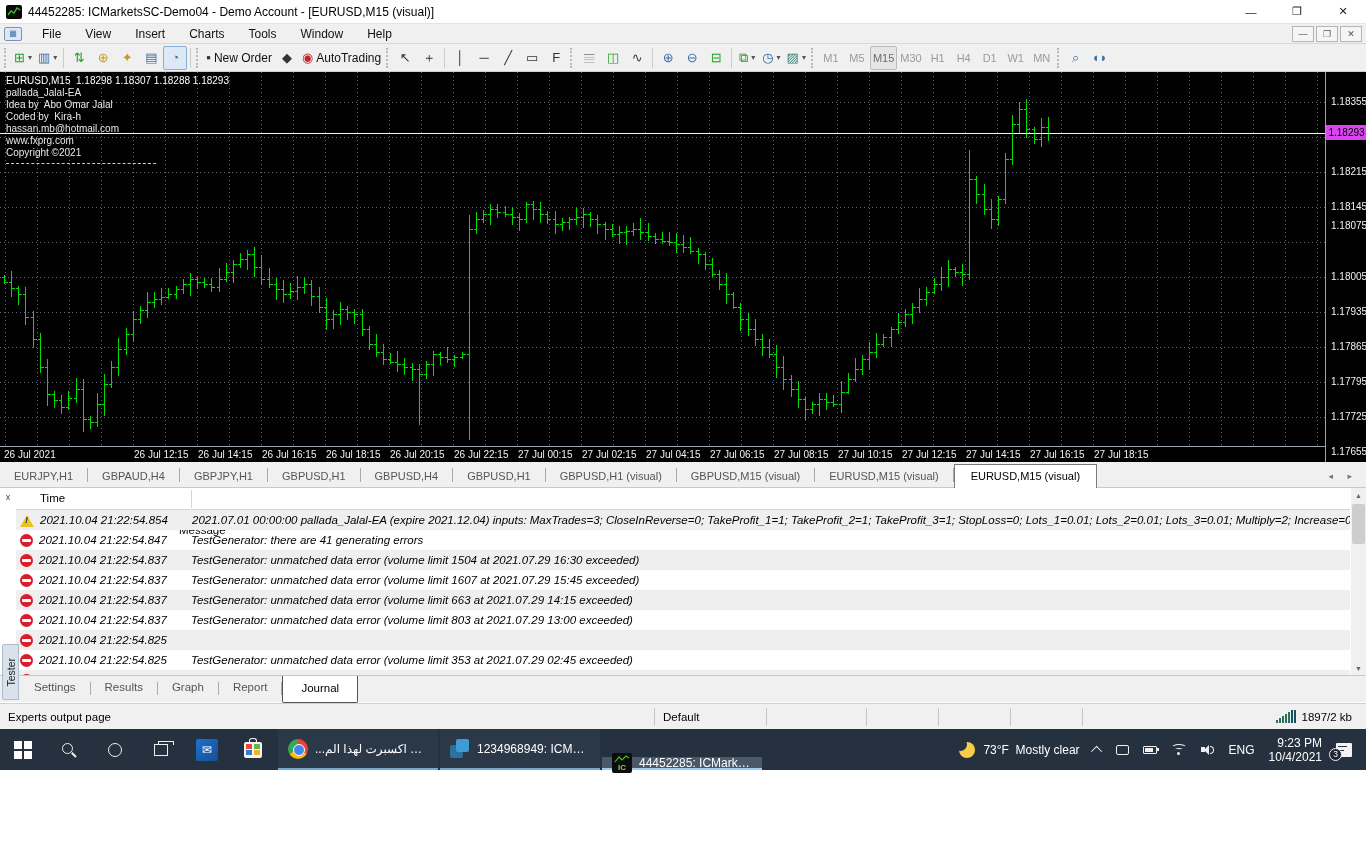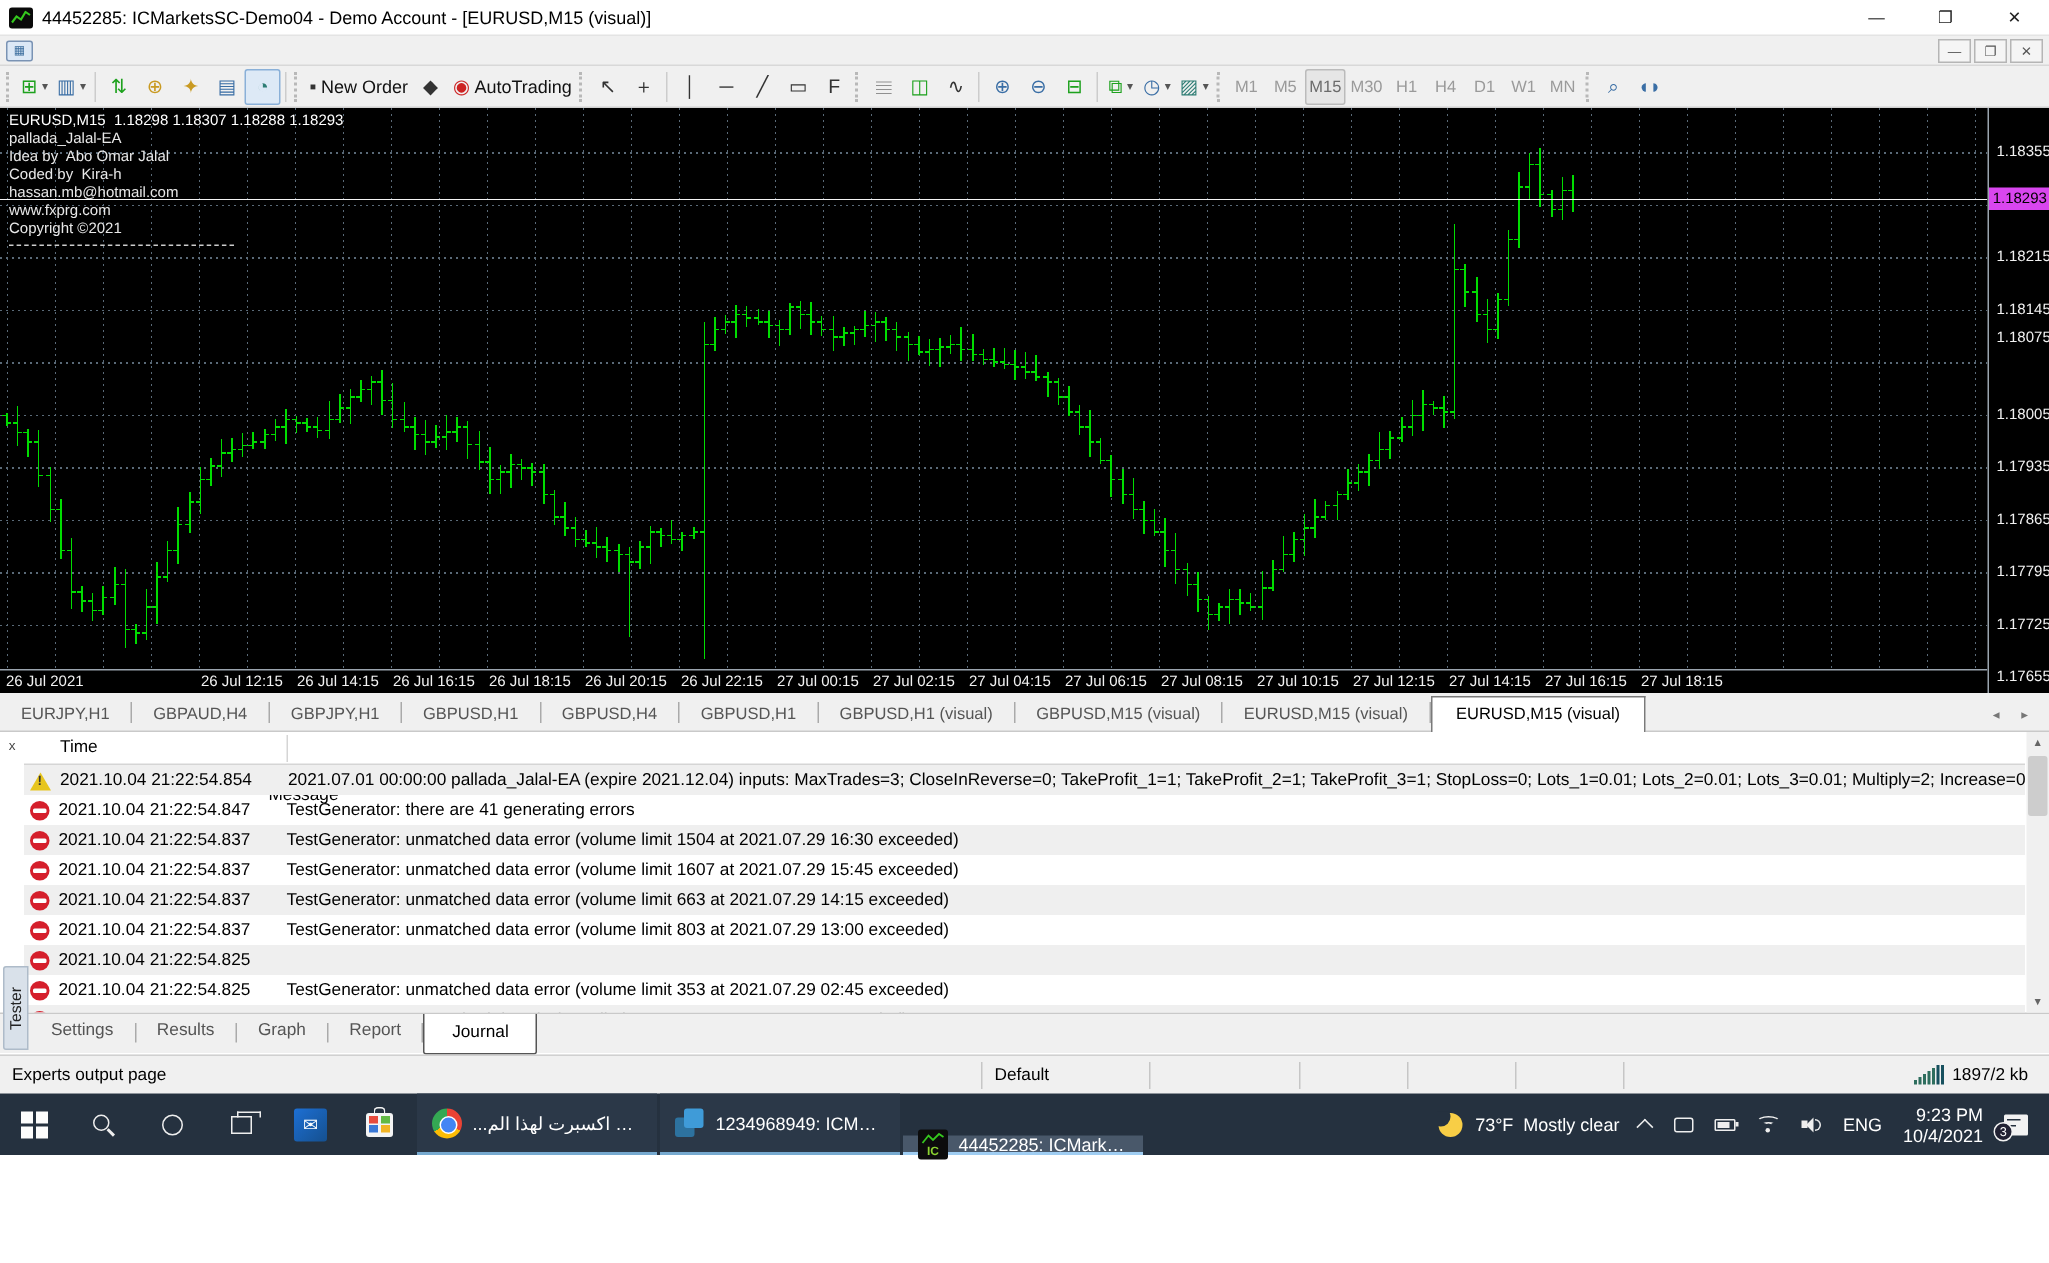--- a/index.html
+++ b/index.html
@@ -56,21 +56,21 @@
   .symtab.active { background:#ffffff; border:1px solid #7a7a7a; border-bottom:none; color:#000; padding:5px 16px 6px 16px; margin-bottom:-1px; z-index:2; }
   .symtab-arrows { margin-left:auto; margin-right:8px; margin-bottom:6px; font-size:9px; color:#777; letter-spacing:6px; }
 
   
   .journal { position:absolute; left:0; top:488px; width:1366px; height:188px; background:#fff; overflow:hidden; border-bottom:1px solid #c9c9c9; }
   .j-close { position:absolute; left:2px; top:3px; width:12px; height:12px; font-size:9px; color:#444; text-align:center; line-height:12px; }
   .j-header { position:absolute; left:16px; top:0; right:16px; height:22px; border-bottom:1px solid #d5d5d5; }
   .j-header .h-time { position:absolute; left:24px; top:4px; font-size:11.5px; color:#000; }
   .j-header .h-msg { position:absolute; left:163px; top:4px; font-size:11.5px; color:#000;margin-top:32px; }
   .j-col-sep { position:absolute; left:175px; top:2px; width:1px; height:18px; background:#d5d5d5; }
-  .j-rows { position:absolute; left:16px; top:22px; right:16px; bottom:0; overflow:hidden; }
+  .j-rows { position:absolute; left:16px; top:22px; right:16px; bottom:0; overflow:hidden;font-style:italic; }
   .j-row { height:20px; display:flex; align-items:center; font-size:11.5px; color:#000; }
   .j-row:nth-child(odd) { background:#efefef; }
   .j-row .ico { width:13px; height:13px; margin:0 6px 0 4px; position:relative; flex:none; }
   .j-row .time { width:152px; flex:none; }
   .j-row .msg { white-space:nowrap; overflow:hidden; }
   .ico-err { background:#d51f2c; border-radius:50%; }
   .ico-err::after { content:""; position:absolute; left:2px; top:5.5px; width:9px; height:2.5px; background:#fff; border-radius:1px; }
   .ico-warn { width:0; height:0; border-left:7px solid transparent; border-right:7px solid transparent; border-bottom:12px solid #e7c51d; position:relative; }
   .ico-warn::after { content:"!"; position:absolute; left:-2px; top:1px; font-size:9px; font-weight:bold; color:#333; }
   .j-scroll { position:absolute; right:0; top:0; width:15px; height:188px; background:#f0f0f0; }
@@ -163,20 +163,29 @@
     <div class="title-text">44452285: ICMarketsSC-Demo04 - Demo Account - [EURUSD,M15 (visual)]</div>
     <div class="win-controls">
       <div class="win-btn">—</div>
       <div class="win-btn">❐</div>
       <div class="win-btn">✕</div>
     </div>
   </div>
 
   <div class="menubar">
     <div class="menu-chart-ico">▦</div>
+    <div id="menu-items" style="display:flex;height:100%">
+        <div class="menu-item">File</div>
+        <div class="menu-item">View</div>
+        <div class="menu-item">Insert</div>
+        <div class="menu-item">Charts</div>
+        <div class="menu-item">Tools</div>
+        <div class="menu-item">Window</div>
+        <div class="menu-item">Help</div>
+      </div>
     <div class="mdi-controls">
       <div class="mdi-btn">—</div>
       <div class="mdi-btn">❐</div>
       <div class="mdi-btn">✕</div>
     </div>
   </div>
 
   <div class="toolbar" id="toolbar">
       <div class="tb-grip"></div>
       <div class="tb-btn">

